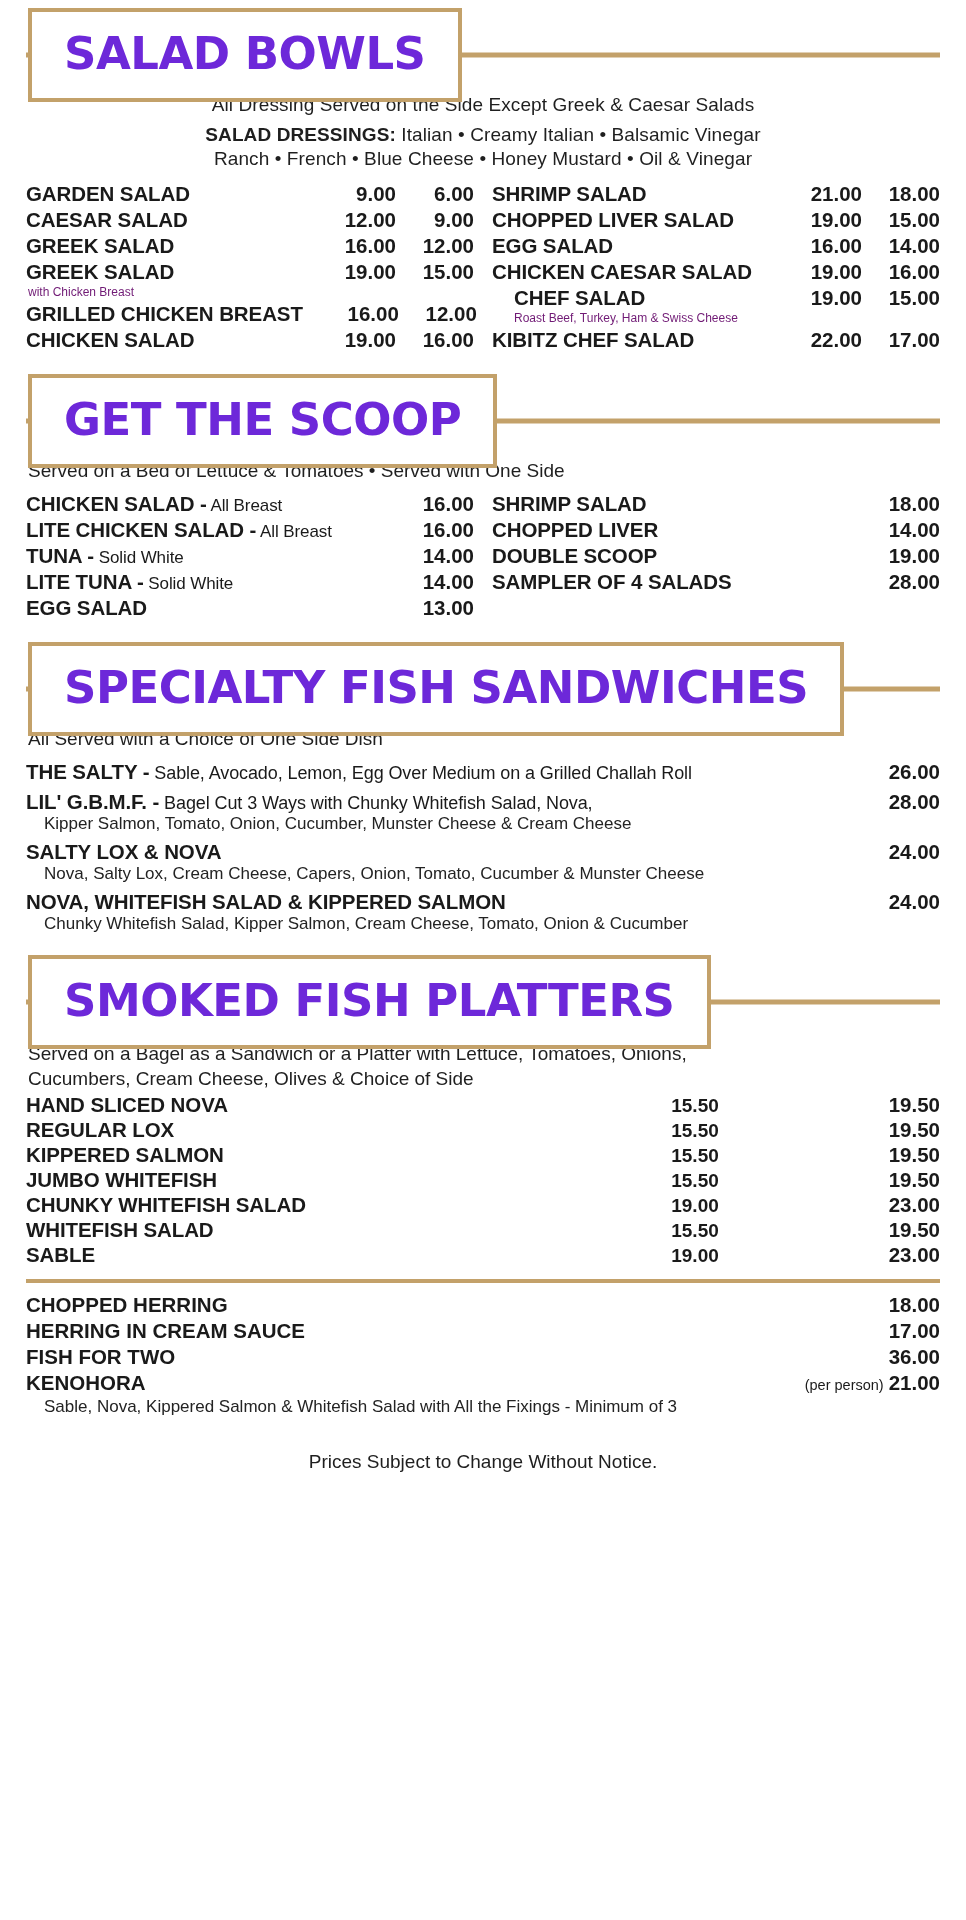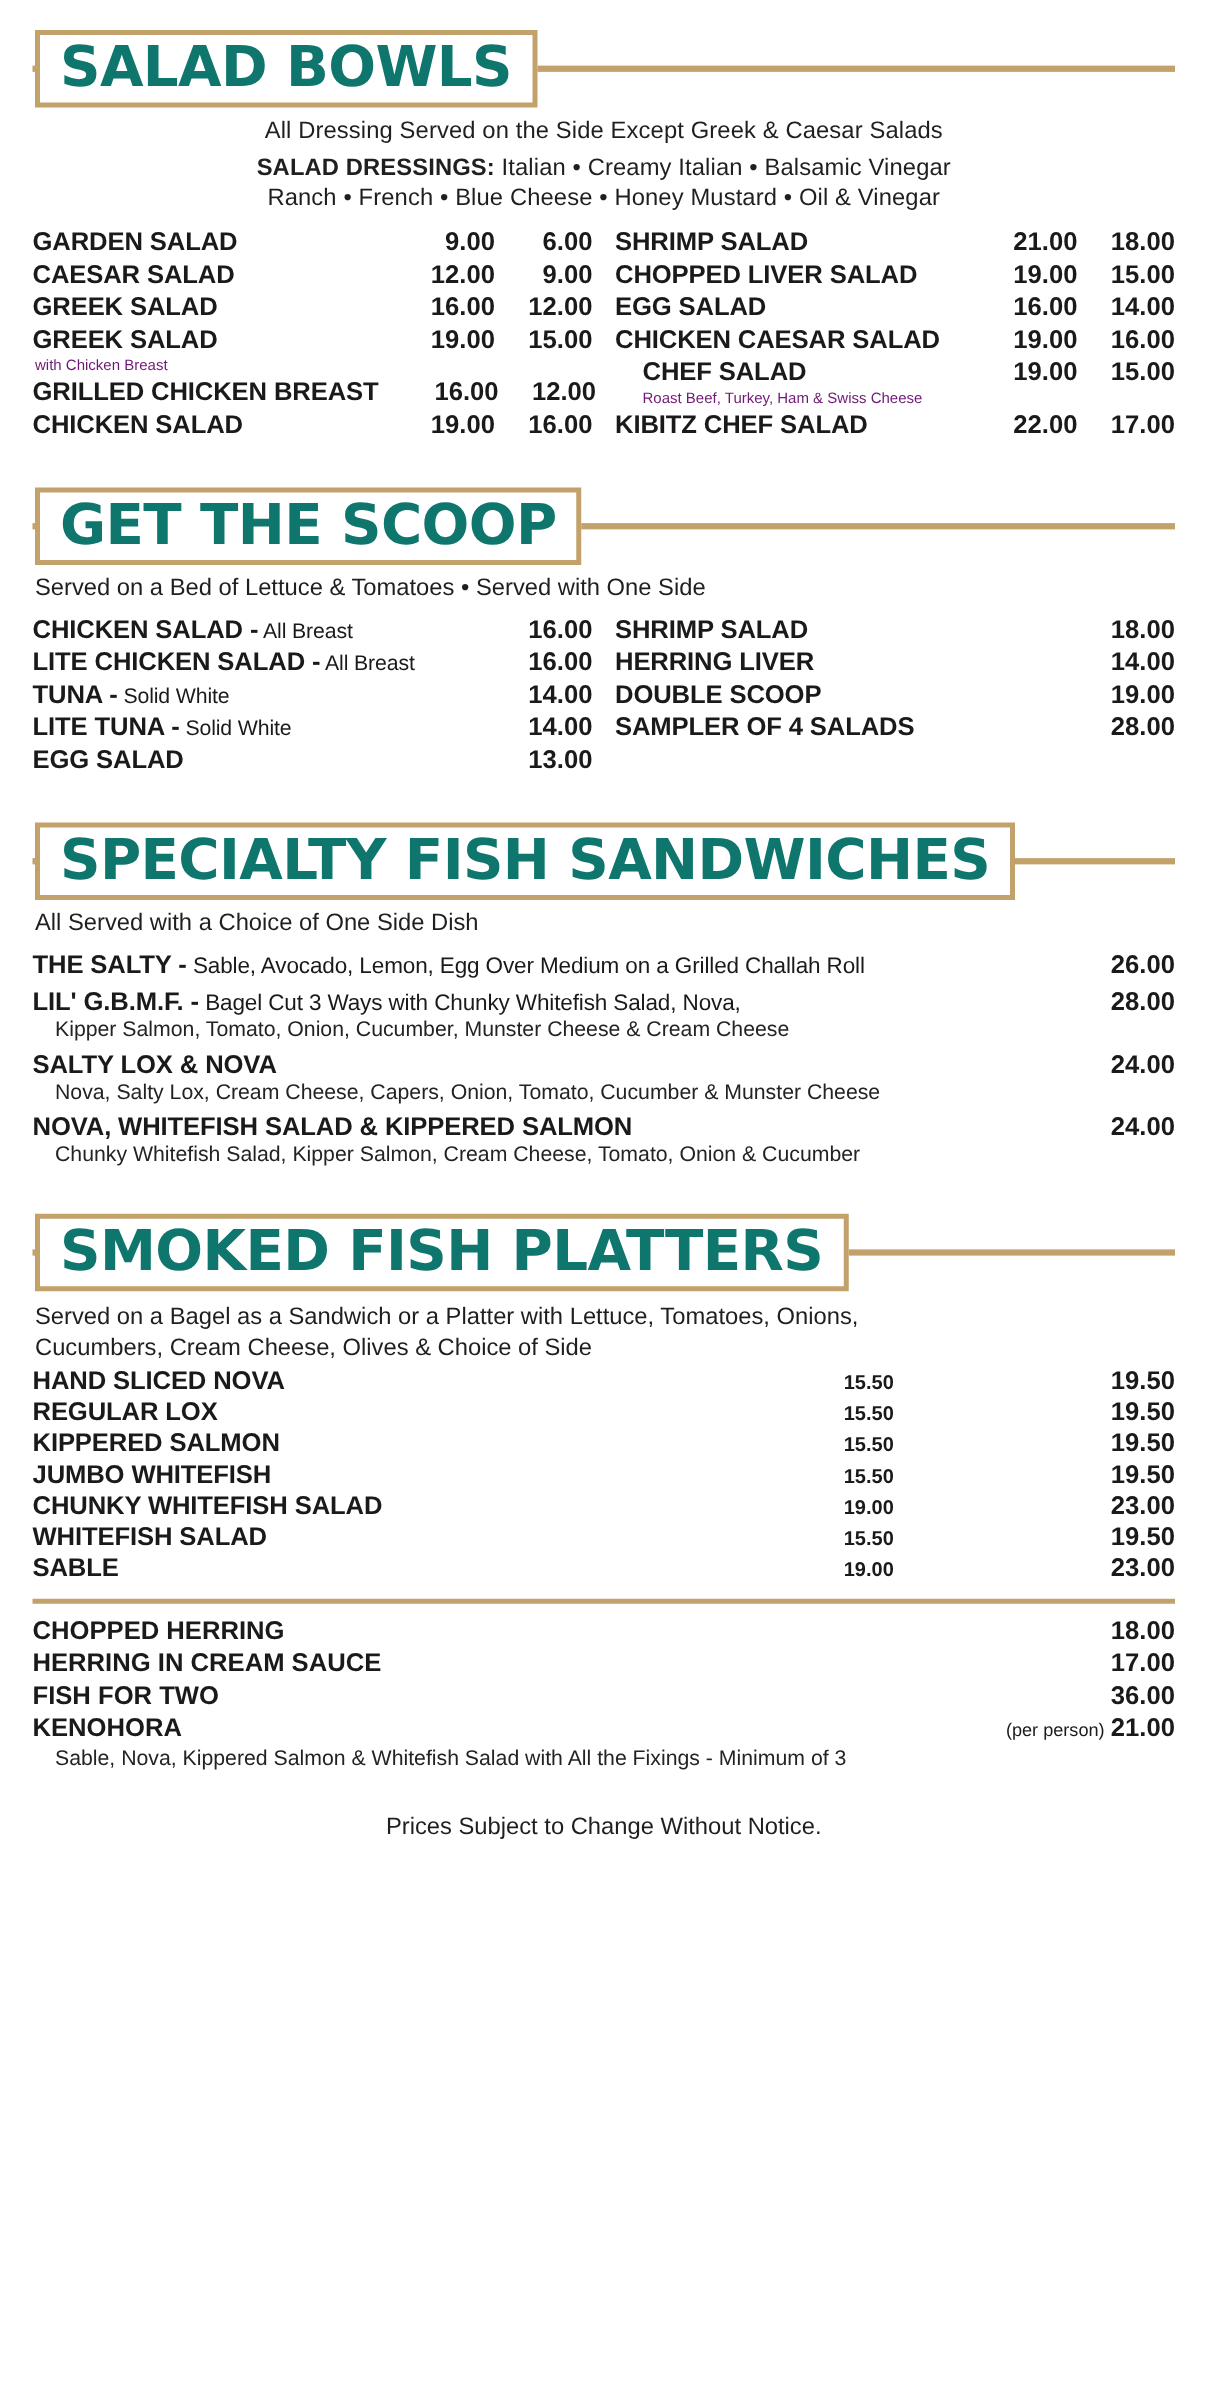--- a/index.html
+++ b/index.html
@@ -43,27 +43,27 @@
   .section-head .title-box {
     position: relative;
     z-index: 2;
     border: 4px solid #c3a16a;
     background: #ffffff;
     padding: 2px 16px 4px 16px;
     display: inline-block;
     margin-left: 2px;
   }
   .section-head h2 {
-    margin: 0;
+    margin: 16px;
     font-family: "DejaVu Sans", sans-serif;
     font-weight: 900;
     font-size: 45px;
     line-height: 1.06;
     letter-spacing: -0.5px;
-    color: #0f766e;
+    color: #6d28d9;
     white-space: nowrap;
   }
 
   
   .sub-line {
     text-align: center;
     font-size: 19px;
     color: #1f1f1f;
     letter-spacing: .1px;
     margin: 2px 0 0 0;
@@ -169,21 +169,21 @@
   .platter-row .name {
     font-weight: 700;
     font-size: 20.5px;
     letter-spacing: -0.1px;
   }
   .platter-row .pspacer { flex: 1 1 auto; }
   .platter-row .p1 {
     width: 190px;
     text-align: center;
     font-weight: 700;
-    font-size: 16px;
+    font-size: 19px;
   }
   .platter-row .p2 {
     width: 150px;
     text-align: right;
     font-weight: 700;
     font-size: 20.5px;
   }
 
   .hr-gold {
     height: 4px;
@@ -382,21 +382,21 @@
 
     <div class="col">
 
       <div class="row scoop-row">
         <span class="name">SHRIMP SALAD</span>
         <span class="spacer"></span>
         <span class="price">18.00</span>
       </div>
 
       <div class="row scoop-row">
-        <span class="name">HERRING LIVER</span>
+        <span class="name">CHOPPED LIVER</span>
         <span class="spacer"></span>
         <span class="price">14.00</span>
       </div>
 
       <div class="row scoop-row">
         <span class="name">DOUBLE SCOOP</span>
         <span class="spacer"></span>
         <span class="price">19.00</span>
       </div>
 

